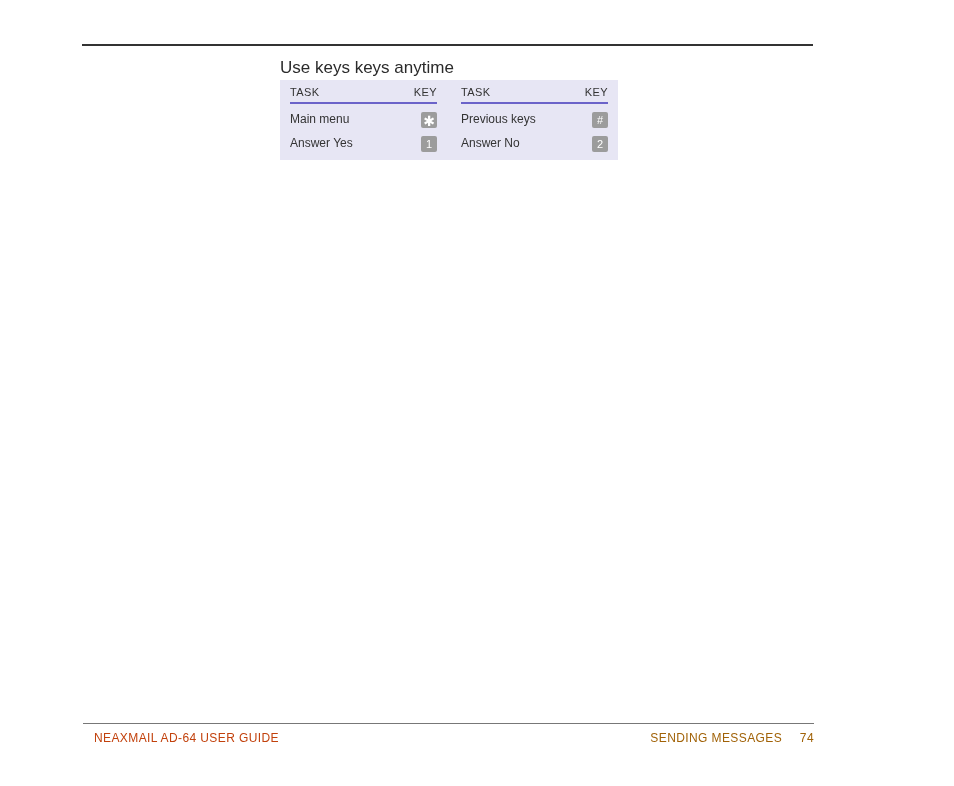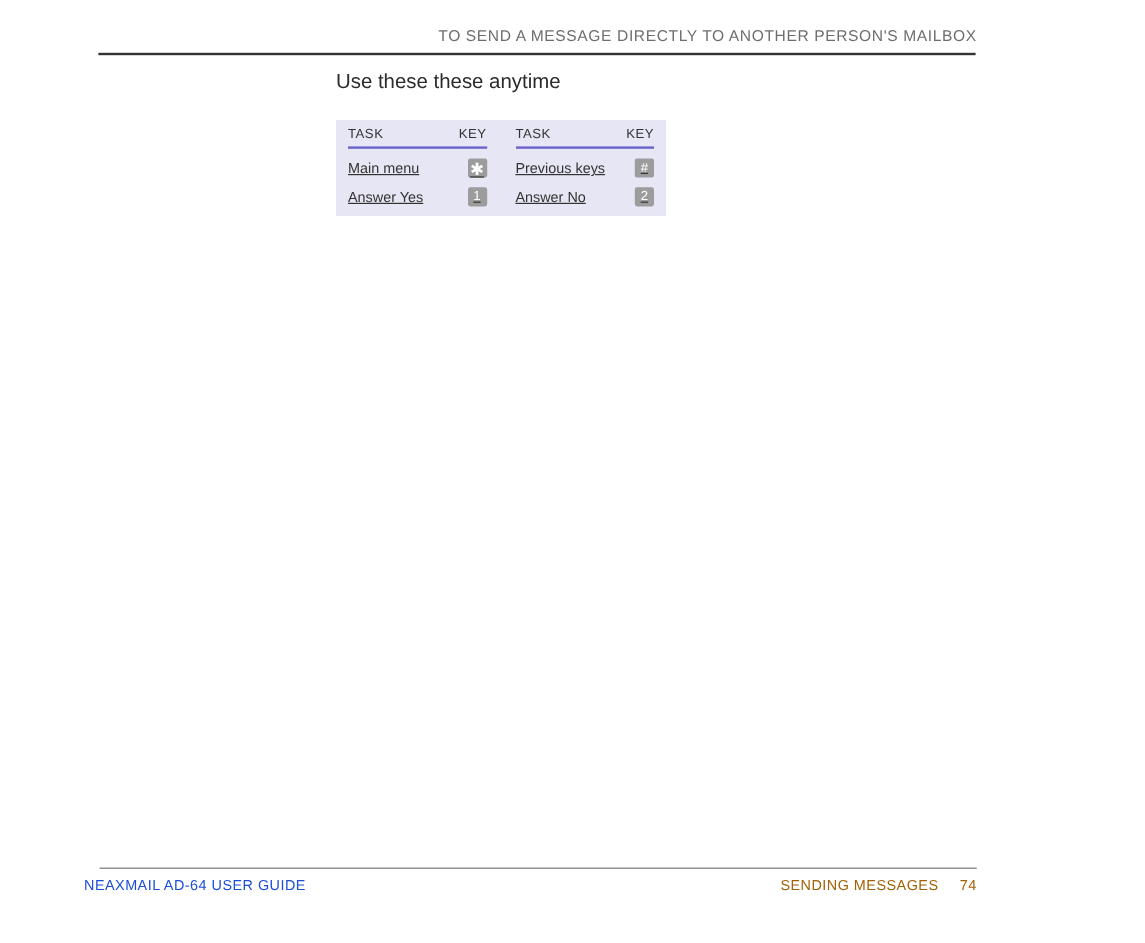--- a/index.html
+++ b/index.html
@@ -39,25 +39,24 @@
     top: 58px;
     left: 280px;
     font-size: 17px;
     color: #2b2b2b;
     font-weight: 400;
   }
   .key-table {
     position: absolute;
     top: 80px;
     left: 280px;
-    width: 275px;
+    width: 338px;
     background: #e7e6f4;
     display: flex;
     padding: 0;
-    margin-top: 20px;
   }
   .col {
     flex: 1;
     padding: 6px 10px 8px 10px;
   }
   .col + .col {
     margin-left: 4px;
   }
   .col-header {
     display: flex;
@@ -65,25 +64,23 @@
     font-size: 11px;
     letter-spacing: 0.4px;
     color: #333;
     padding: 0 0 4px 0;
     border-bottom: 2px solid #6b63c9;
     font-weight: 400;
   }
   .row {
     display: flex;
     justify-content: space-between;
-    align-items: center;
     margin-top: 8px;
     font-size: 12px;
     color: #333;
-    text-decoration: underline;
   }
   .key {
     display: inline-flex;
     align-items: center;
     justify-content: center;
     width: 16px;
     height: 16px;
     background: #9c9c9c;
     color: #ffffff;
     font-size: 11px;
@@ -100,46 +97,45 @@
     position: absolute;
     top: 723px;
     left: 83px;
     width: 731px;
     height: 1px;
     background: #777;
   }
   .footer-left {
     position: absolute;
     top: 731px;
-    left: 70px;
+    left: 94px;
     font-size: 12px;
     letter-spacing: 0.4px;
-    color: #1d4ed8;
+    color: #c2410c;
     text-align: center;
   }
   .footer-right {
     position: absolute;
     top: 731px;
     right: 140px;
     font-size: 12px;
     letter-spacing: 0.4px;
     color: #a16207;
   }
   .footer-right .section {
     margin-right: 14px;
   }
 </style>
 </head>
 <body>
 
 <div class="page">
-  <div class="header-title">TO SEND A MESSAGE DIRECTLY TO ANOTHER PERSON'S MAILBOX</div>
   <div class="header-rule"></div>
 
-  <div class="section-title">Use these these anytime</div>
+  <div class="section-title">Use keys keys anytime</div>
 
   <div class="key-table">
     <div class="col">
       <div class="col-header">
         <span>TASK</span>
         <span>KEY</span>
       </div>
       <div class="row">
         <span>Main menu</span>
         <span class="key">

